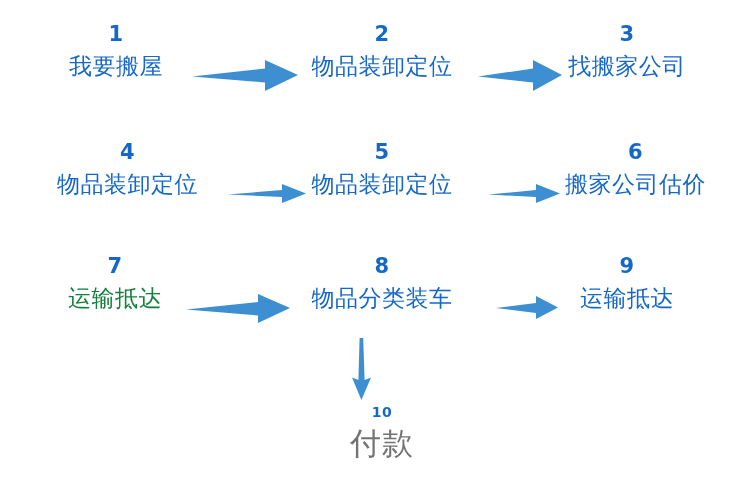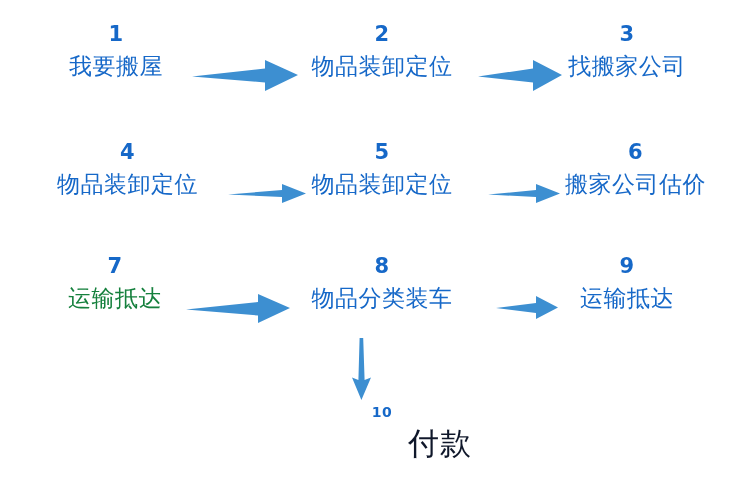--- a/index.html
+++ b/index.html
@@ -140,16 +140,16 @@
   </div>
 
   <div class="arrow" style="left:340px; top:338px;">
     <svg width="44" height="62" viewBox="0 0 44 62" aria-hidden="true">
       <polygon points="19.6,0 23.2,0 24.6,42 31,39.5 21.4,62 12,39.5 18.4,42" fill="#3d8fd1"></polygon>
     </svg>
   </div>
 
   <div class="step final" style="left:292px; top:405px; width:180px;">
     <div class="step-num" style="color: rgb(22, 104, 200);">10</div>
-    <div class="step-label" style="color: #0f172a; text-align: right;">付款</div>
+    <div class="step-label" style="color: #737373;">付款</div>
   </div>
 
 </div>
 
 </body></html>

